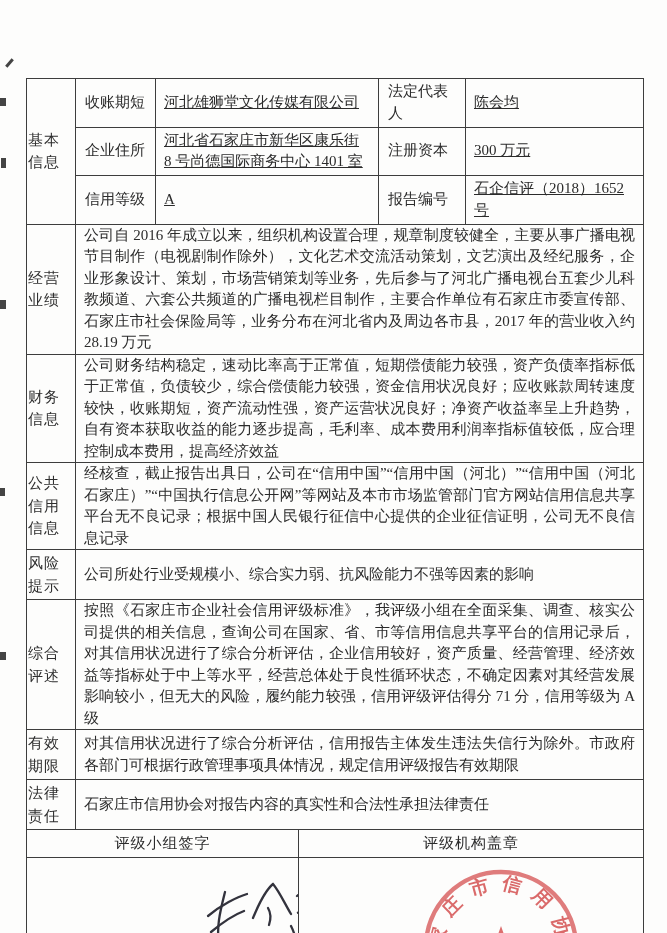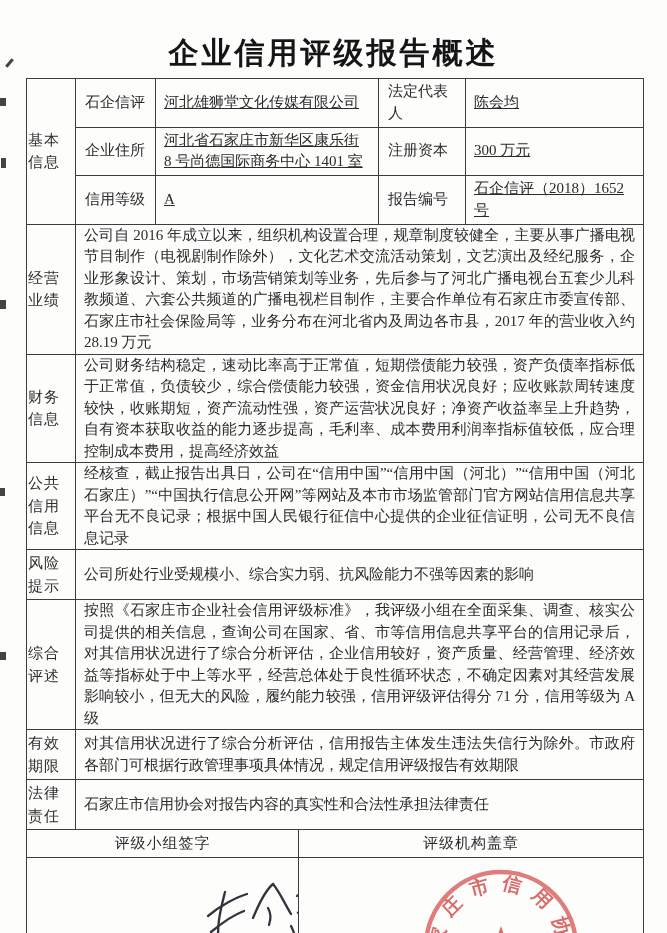--- a/index.html
+++ b/index.html
@@ -30,21 +30,20 @@
   .sig-cell{position:relative;padding:0;}
   .sig-svg{position:absolute;left:178px;top:18px;}
   .seal{position:absolute;left:117px;top:4px;z-index:2;opacity:.82;}
   .artifact{position:absolute;background:#151515;opacity:.8;}
 </style>
 </head>
 <body>
 
 <div class="page">
 
-  <h1 class="doc-title">企业信用评级报告概述</h1>
 
   <div class="artifact" style="left:8px;top:58px;width:3px;height:10px;transform:rotate(40deg);"></div>
   <div class="artifact" style="left:0;top:98px;width:6px;height:8px;"></div>
   <div class="artifact" style="left:1px;top:158px;width:5px;height:10px;"></div>
   <div class="artifact" style="left:0;top:300px;width:6px;height:9px;"></div>
   <div class="artifact" style="left:0;top:488px;width:5px;height:8px;"></div>
   <div class="artifact" style="left:0;top:652px;width:6px;height:8px;"></div>
 
   <table class="report">
     <colgroup>
@@ -53,21 +52,21 @@
         <col style="width:143px">
       <col style="width:80px">
         <col style="width:87px">
         <col style="width:178px">
     </colgroup>
 
     <tbody>
         <tr style="height:32px">
       <td class="lbl" rowspan="3">基本
 信息</td>
-      <td class="fld">石企信评</td>
+      <td class="fld">收账期短</td>
       <td class="val" colspan="2">河北雄狮堂文化传媒有限公司</td>
       <td class="fld">法定代表人</td>
       <td class="val">陈会均</td>
     </tr>
     <tr style="height:43px">
       <td class="fld">企业住所</td>
       <td class="val" colspan="2">河北省石家庄市新华区康乐街 8 号尚德国际商务中心 1401 室</td>
       <td class="fld">注册资本</td>
       <td class="val">300 万元</td>
     </tr>

